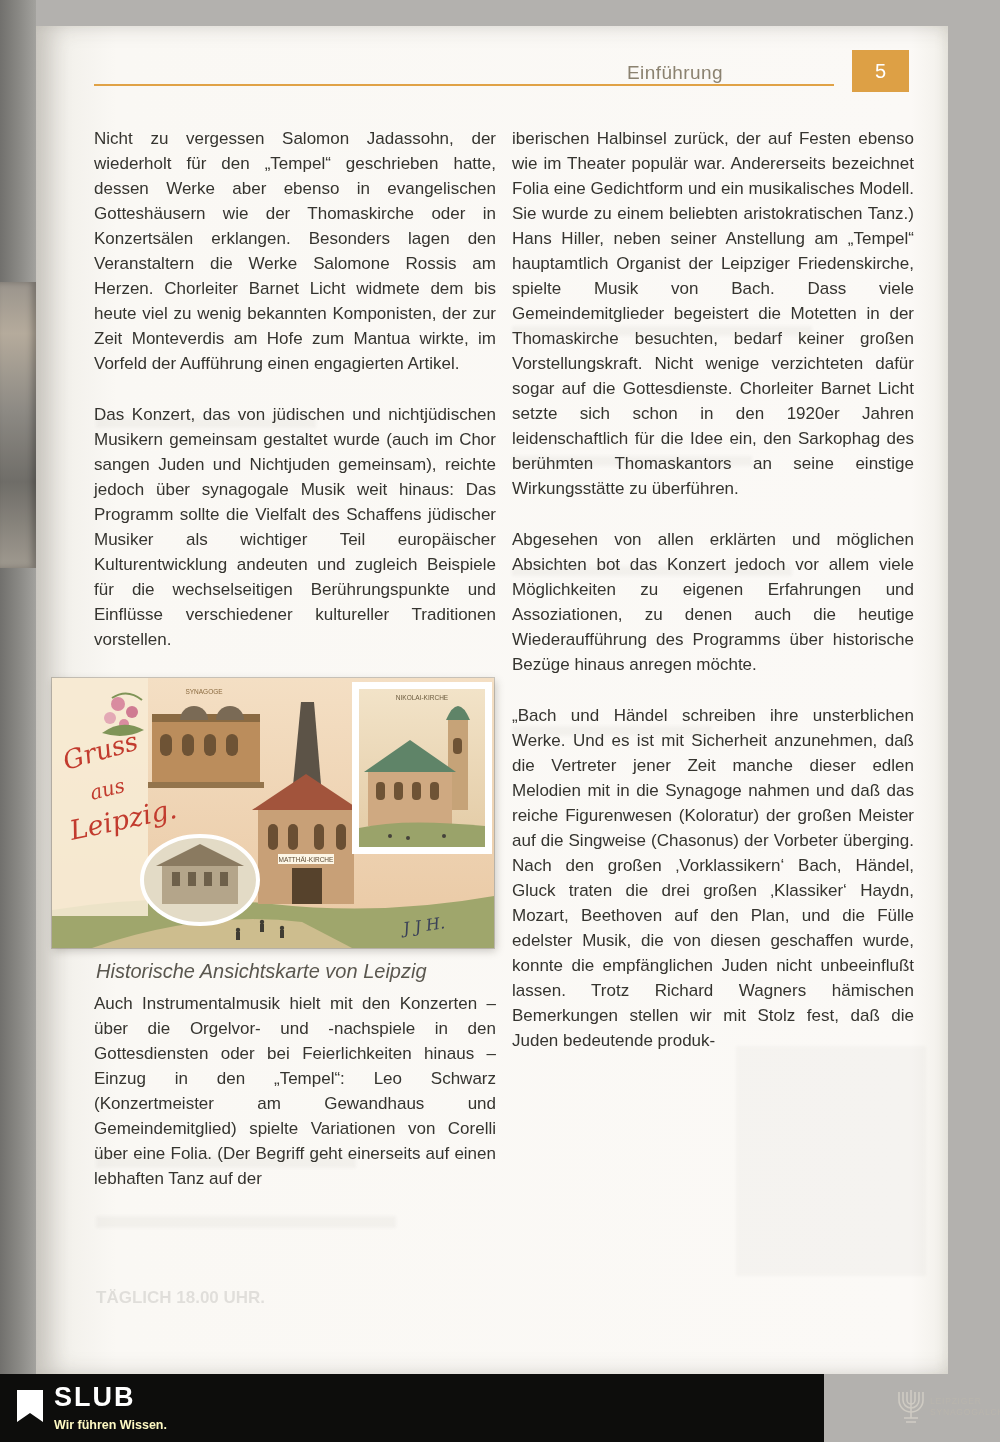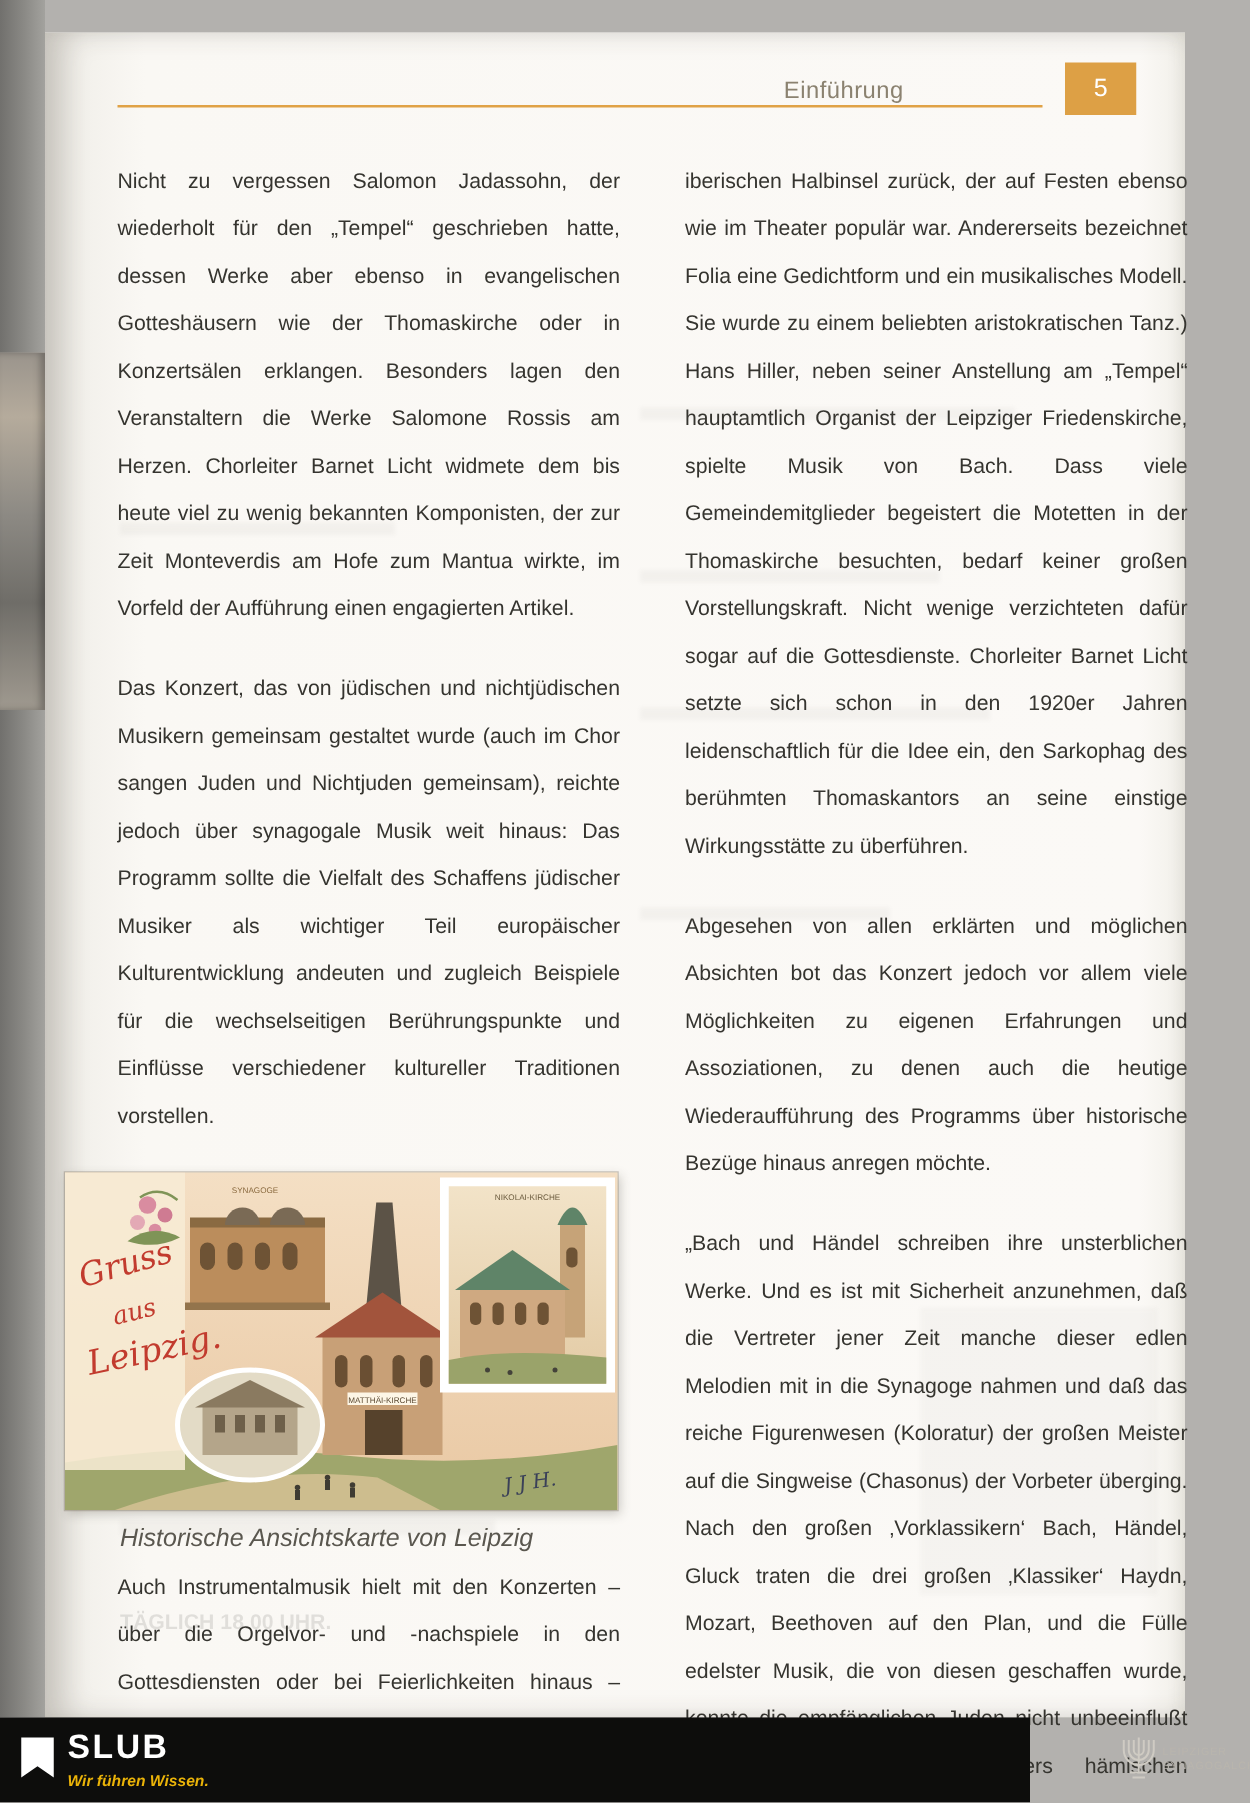--- a/index.html
+++ b/index.html
@@ -32,23 +32,23 @@
     font-size:19px;color:#8b8270;letter-spacing:.4px;
   }
   .page-num-box{
     position:absolute;left:816px;top:24px;width:57px;height:42px;
     background:#dda045;color:#ffffff;display:flex;align-items:center;justify-content:center;
     font-size:20px;
   }
   
   .col{position:absolute;top:100px;width:402px;}
   .col-left{left:58px;}
-  .col-right{left:476px;margin-left:36px;}
+  .col-right{left:476px;}
   .col p{
-    margin:0 0 26px 0;font-size:17px;line-height:38px;color:#35342f;
+    margin:0 0 26px 0;font-size:17px;line-height:25px;color:#35342f;
     text-align:justify;
   }
   .col h3{
     margin:38px 0 14px 0;font-size:17px;line-height:27px;color:#2f2e29;font-weight:bold;
   }
   
   figure{margin:4px 0 8px -42px;width:442px;padding:0;}
   .postcard{
     width:442px;height:270px;display:block;
     box-shadow:0 0 0 1px rgba(120,110,90,.35), 2px 3px 8px rgba(60,55,45,.25);
@@ -62,21 +62,21 @@
   .ghostbar{position:absolute;background:#6a675f;opacity:.05;filter:blur(1.5px);pointer-events:none;}
   
   .footer{
     position:absolute;left:0;top:1374px;width:824px;height:68px;background:#0d0d0c;
   }
   .slub-icon{position:absolute;left:14px;top:14px;}
   .slub-name{
     position:absolute;left:54px;top:8px;color:#ffffff;font-size:27px;font-weight:bold;letter-spacing:2px;
   }
   .slub-tagline{
-    position:absolute;left:54px;top:44px;color:#eab308;font-size:12.5px;font-weight:bold;font-style:italic;
+    position:absolute;left:54px;top:44px;color:#fef9c3;font-size:12.5px;font-weight:bold;
   }
   .menorah{position:absolute;left:896px;top:10px;}
   .choir{
     position:absolute;left:930px;top:22px;color:#b9b5ad;font-size:8.5px;
     letter-spacing:.8px;line-height:11px;text-transform:uppercase;
   }
 </style>
 </head>
 <body>
 

